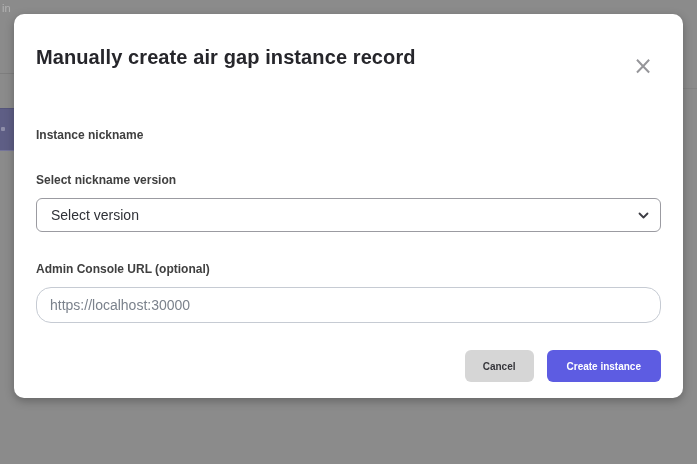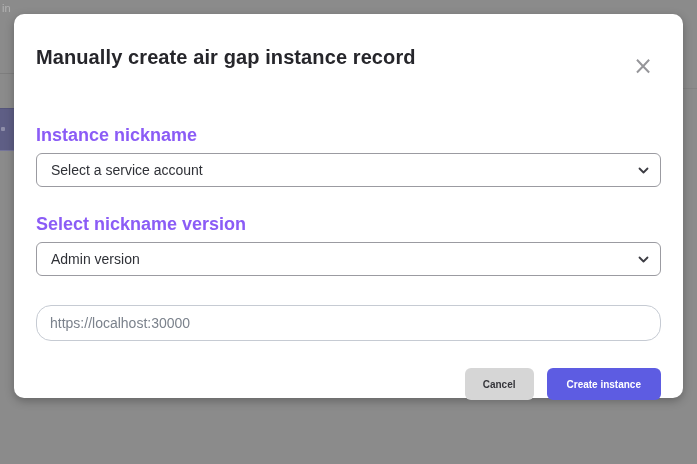--- a/index.html
+++ b/index.html
@@ -66,24 +66,24 @@
     color: #96969a;
     cursor: pointer;
     font-family: "DejaVu Sans", sans-serif;
   }
 
   .form-area { margin-top: 57px; }
 
   .field-group { margin-bottom: 29px; }
   .field-label {
     display: block;
-    font-size: 18px;
+    font-size: 12px;
     line-height: 16px;
     font-weight: 700;
-    color: #8b5cf6;
+    color: #404040;
     margin-bottom: 10px;
   }
 
   .select-box {
     position: relative;
     width: 100%; height: 34px;
     border: 1px solid #9b9ba1;
     border-radius: 6px;
     background: #ffffff;
     cursor: pointer;
@@ -156,43 +156,36 @@
 <div class="modal" role="dialog">
 
   <h1 class="modal-title">Manually create air gap instance record</h1>
 
   <button class="close-btn" aria-label="Close">×</button>
 
   <div class="form-area">
 
     <div class="field-group">
       <label class="field-label">Instance nickname</label>
-      <div class="select-box" role="combobox" aria-expanded="false">
-        <span class="select-value">Select a service account</span>
-        <span class="chevron">
-          <svg width="11" height="11" viewBox="0 0 11 11">
-              <polyline points="1.5,3.5 5.5,7.5 9.5,3.5" fill="none" stroke="#3c3c43" stroke-width="1.8" stroke-linecap="round" stroke-linejoin="round"></polyline>
-            </svg>
-        </span>
-      </div>
     </div>
 
     <div class="field-group">
       <label class="field-label">Select nickname version</label>
       <div class="select-box" role="combobox" aria-expanded="false">
-        <span class="select-value">Admin version</span>
+        <span class="select-value">Select version</span>
         <span class="chevron">
           <svg width="11" height="11" viewBox="0 0 11 11">
               <polyline points="1.5,3.5 5.5,7.5 9.5,3.5" fill="none" stroke="#3c3c43" stroke-width="1.8" stroke-linecap="round" stroke-linejoin="round"></polyline>
             </svg>
         </span>
       </div>
     </div>
 
     <div class="field-group" style="margin-bottom:0;">
+      <label class="field-label">Admin Console URL (optional)</label>
       <input class="text-input" type="text" placeholder="https://localhost:30000" style="">
     </div>
 
   </div>
 
   <div class="footer">
     <button class="btn btn-cancel">Cancel</button>
     <button class="btn btn-primary">Create instance</button>
   </div>
 

